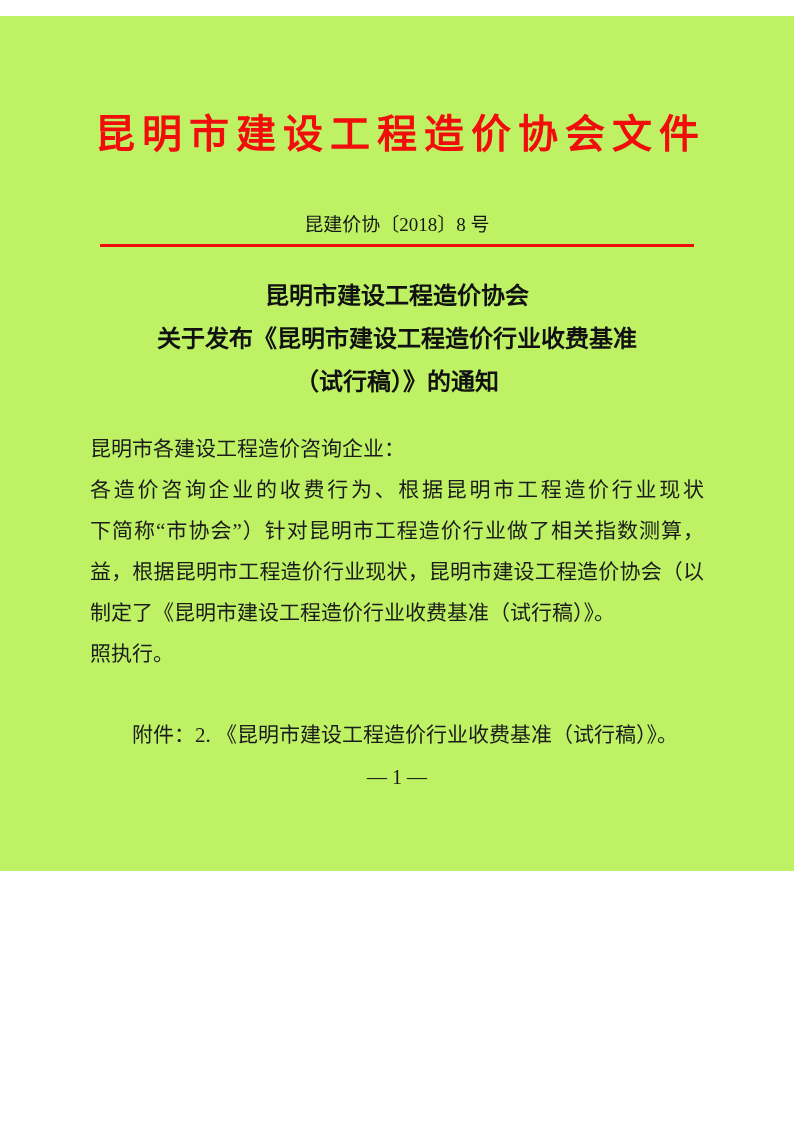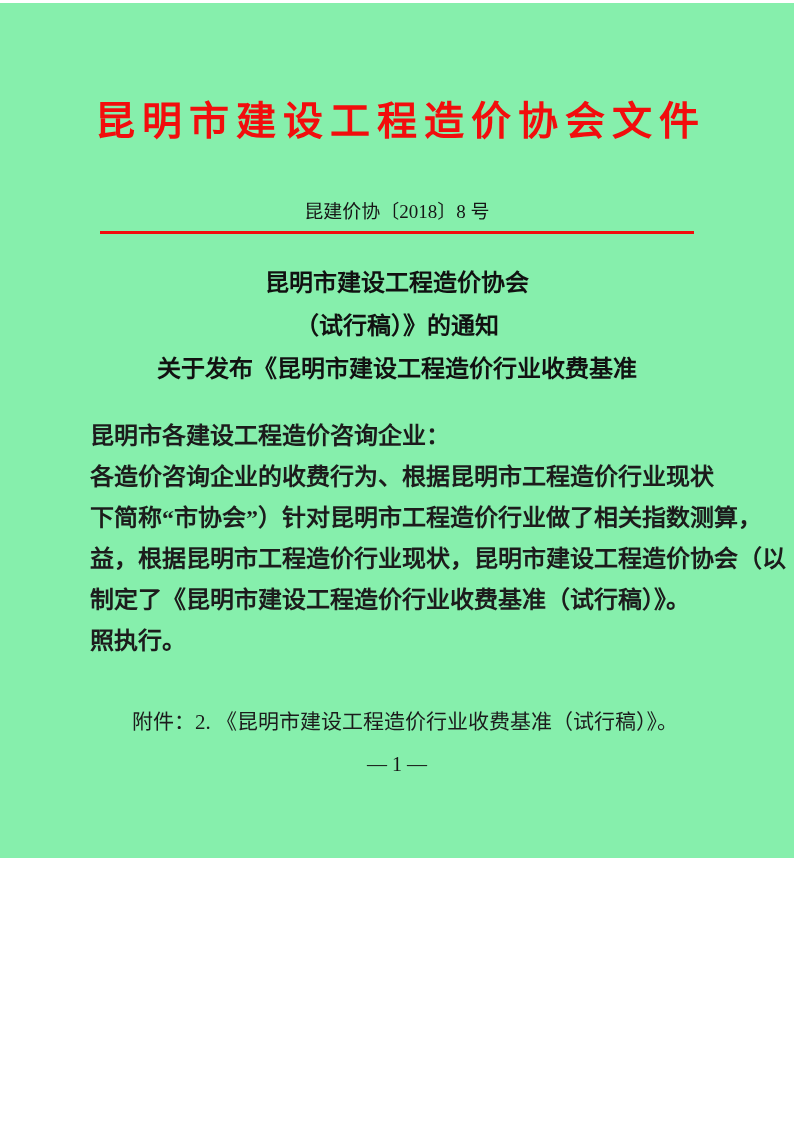--- a/index.html
+++ b/index.html
@@ -4,22 +4,22 @@
 <style>
   html, body {
     margin: 0;
     padding: 0;
     background: #ffffff;
   }
   .page {
     position: relative;
     width: 794px;
     height: 855px;
-    margin: 3px auto;
-    background: #86efac;
+    margin: 16px auto;
+    background: #bef264;
     overflow: hidden;
     font-family: "Liberation Serif", "DejaVu Serif", serif;
     color: var(--text, #1c1c1c);
   }
   
   .letterhead {
     margin: 0;
     padding-top: 90px;
     text-align: center;
     font-family: "Liberation Sans", "DejaVu Sans", sans-serif;
@@ -56,23 +56,22 @@
     color: #111111;
   }
   .title-block .t {
     line-height: 43px;
     white-space: nowrap;
   }
   
   .body-block {
     width: 614px;
     margin: 26px auto 0;
-    font-size: 24px;
+    font-size: 21px;
     line-height: 41px;
-    font-weight: bold;
   }
   .line {
     margin: 0;
     white-space: nowrap;
   }
   .line.justify {
     text-align: justify;
     text-align-last: justify;
   }
   .line.indent {
@@ -107,22 +106,22 @@
   <header>
     <h1 class="letterhead">昆明市建设工程造价协会文件</h1>
 
     <div class="docnum">昆建价协〔2018〕8 号</div>
 
     <div class="rule"></div>
   </header>
 
   <section class="title-block">
     <div class="t">昆明市建设工程造价协会</div>
+    <div class="t">关于发布《昆明市建设工程造价行业收费基准</div>
     <div class="t">（试行稿）》的通知</div>
-    <div class="t">关于发布《昆明市建设工程造价行业收费基准</div>
   </section>
 
   <section class="body-block">
     <p class="line">昆明市各建设工程造价咨询企业：</p>
     <p class="line justify">各造价咨询企业的收费行为、根据昆明市工程造价行业现状</p>
     <p class="line justify">下简称“市协会”）针对昆明市工程造价行业做了相关指数测算，</p>
     <p class="line justify">益，根据昆明市工程造价行业现状，昆明市建设工程造价协会（以</p>
     <p class="line">制定了《昆明市建设工程造价行业收费基准（试行稿）》。</p>
     <p class="line">照执行。</p>
   </section>

